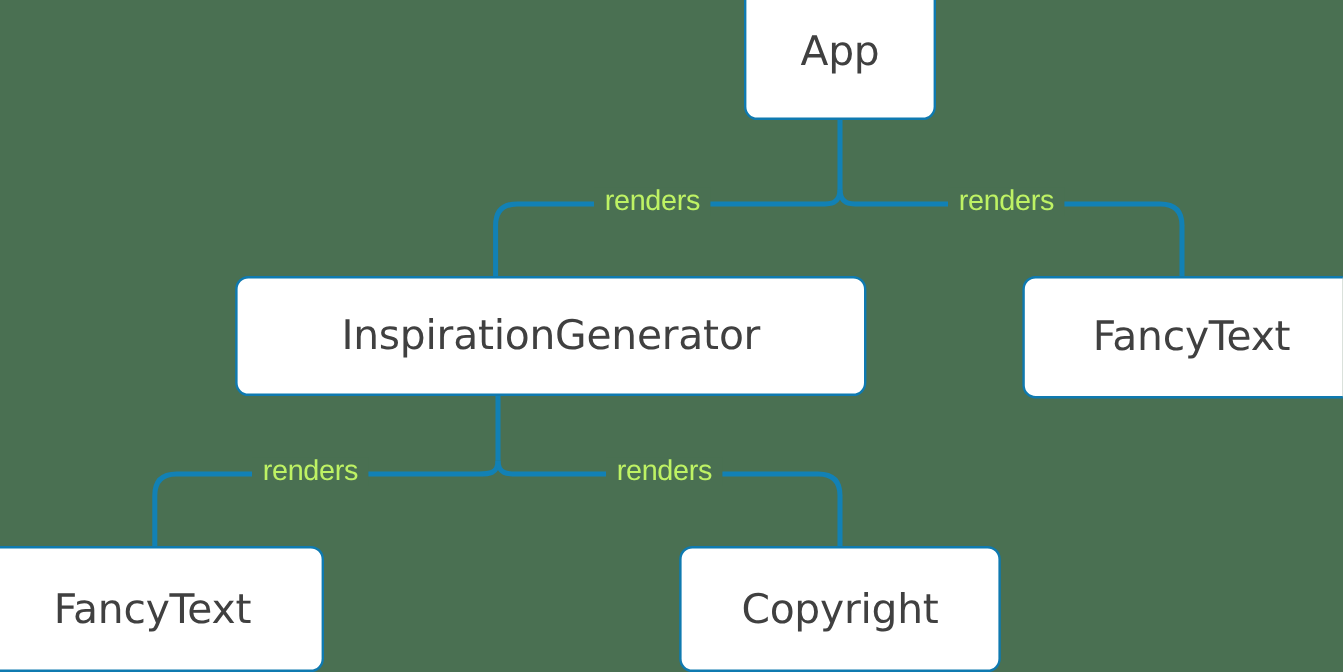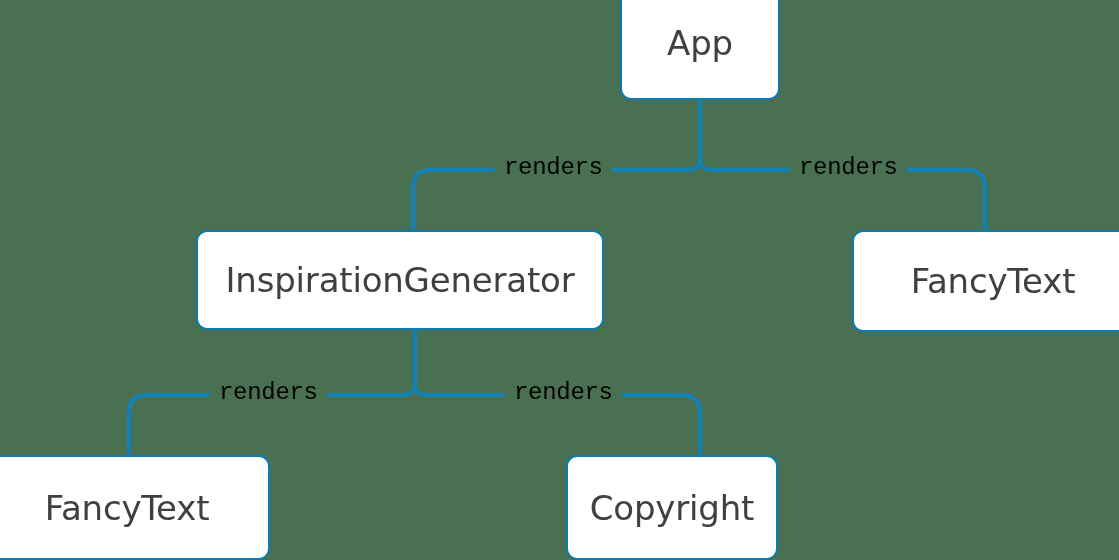--- a/index.html
+++ b/index.html
@@ -41,22 +41,22 @@
     color: #404040;
     font-family: "DejaVu Sans", sans-serif;
     font-size: 34px;
     font-weight: 400;
     letter-spacing: -0.2px;
     white-space: nowrap;
     line-height: 1;
   }
   .edge-label {
     position: absolute;
-    color: #000000;
-    font-family: Liberation Mono, monospace;
+    color: #bef264;
+    font-family: Liberation Sans, sans-serif;
     font-size: 24px;
     font-weight: 500;
     letter-spacing: -0.3px;
     white-space: nowrap;
     line-height: 1;
     z-index: 4;
     background: #4a7052;
     padding: 0 9px;
   }
 </style>
@@ -85,29 +85,29 @@
   <div class="edge-label" style="left:790px; top:156px;">renders</div>
 
   <div class="edge-label" style="left:210px; top:381px;">renders</div>
 
   <div class="edge-label" style="left:505px; top:381px;">renders</div>
 
   <div class="node-box" style="left:620px; top:-14px; width:160px; height:114px;">
     <span class="node-label">App</span>
   </div>
 
-  <div class="node-box" style="left:196px; top:230px; width:408px; height:100px;">
+  <div class="node-box" style="left:196px; top:230px; width:526px; height:100px;">
     <span class="node-label">InspirationGenerator</span>
   </div>
 
   <div class="node-box" style="left:852px; top:230px; width:282px; height:102px;">
     <span class="node-label">FancyText</span>
   </div>
 
   <div class="node-box" style="left:-16px; top:455px; width:286px; height:105px;">
     <span class="node-label">FancyText</span>
   </div>
 
-  <div class="node-box" style="left:566px; top:455px; width:212px; height:105px;">
+  <div class="node-box" style="left:566px; top:455px; width:268px; height:105px;">
     <span class="node-label">Copyright</span>
   </div>
 
 </div>
 
 </body></html>

